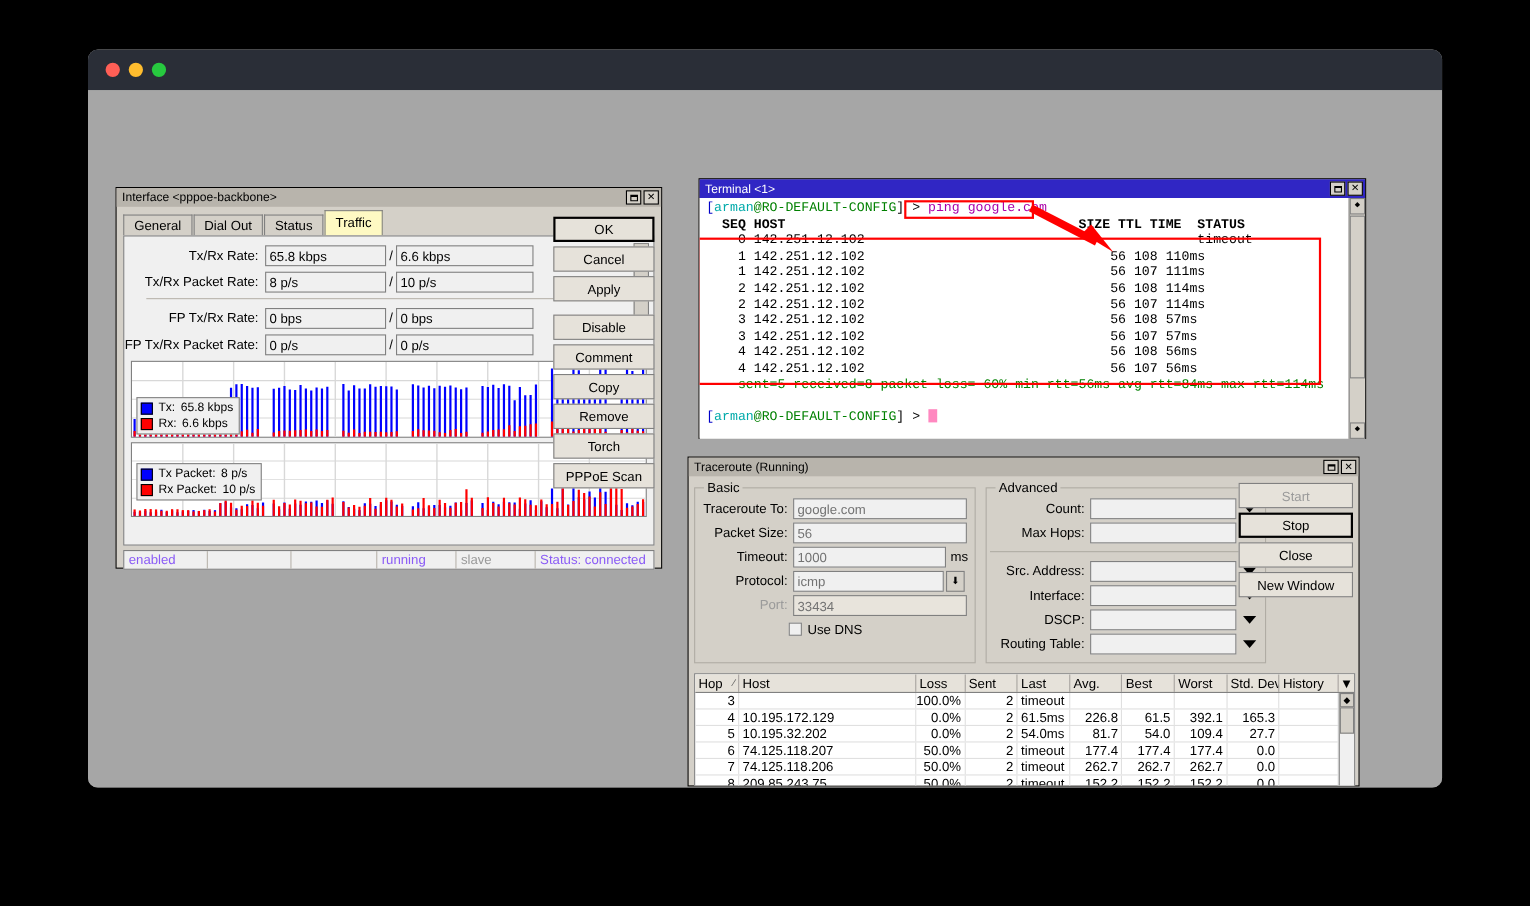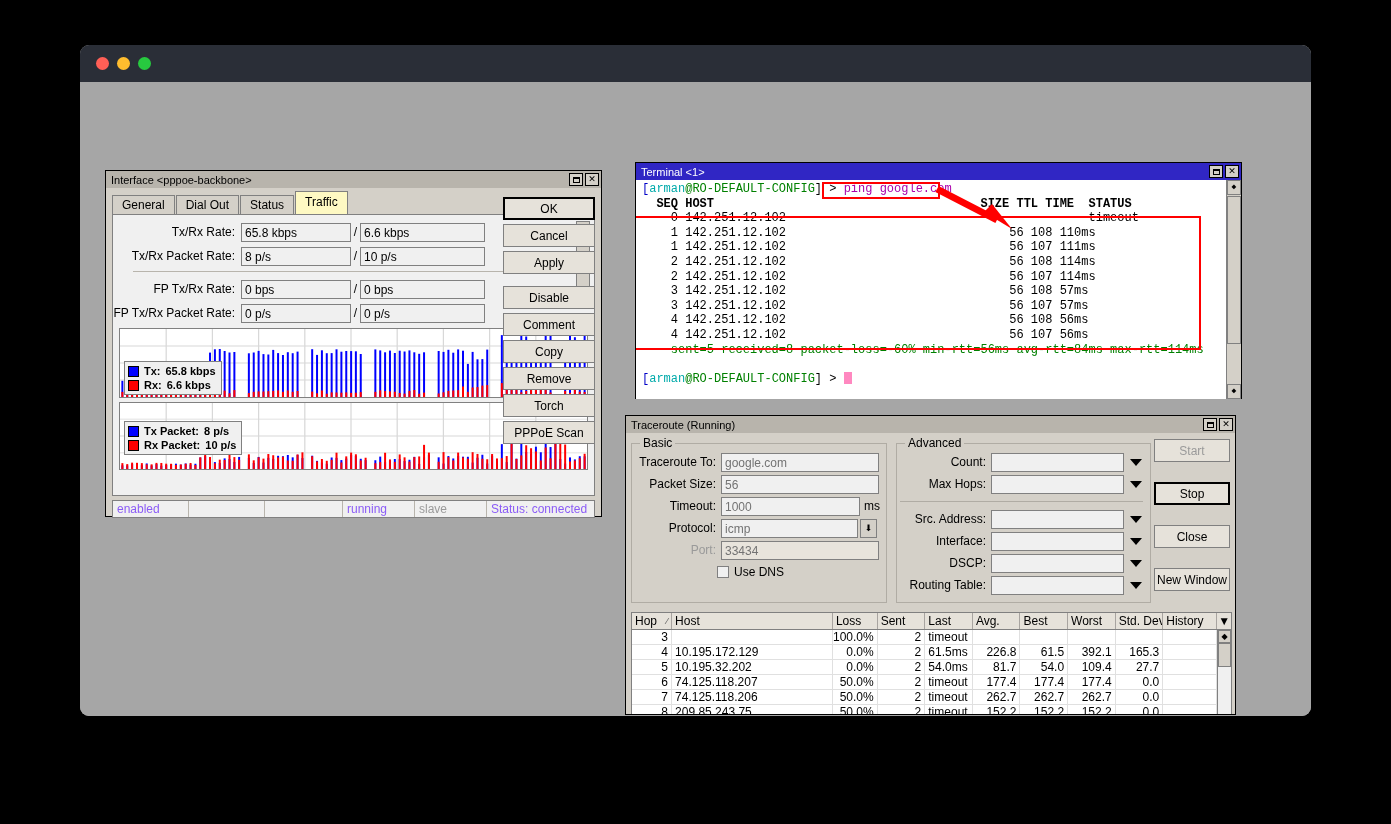--- a/index.html
+++ b/index.html
@@ -65,21 +65,21 @@
     white-space: nowrap; overflow: hidden;
   }
   .fsep { width: 9px; text-align: center; font-size: 12px; color:#000;}
   .hr { height: 1px; background: #b8b4ac; margin: 4px 8px 6px 20px; }
   .vscroll-mini {
     position: absolute; right: 4px; top: 6px; width: 14px; height: 88px;
     background: #d4d0c8; border: 1px solid #808080;
     display: flex; flex-direction: column; justify-content: space-between;
   }
   .vscroll-mini .arr { height: 13px; display:flex; align-items:center; justify-content:center; font-size:9px; background:#d4d0c8; }
-  .graph-box { margin: 4px 6px 0 6px; border: 1px solid #808080; background: #fff; position: relative; height: 70px; font-weight: bold; }
+  .graph-box { margin: 4px 6px 0 6px; border: 1px solid #808080; background: #fff; position: relative; height: 70px; }
   .legend {
     position: absolute; left: 4px; bottom: 2px; background: #f0f0f0;
     border: 1px solid #808080; padding: 2px 5px 2px 3px; font-size: 11px; line-height: 14px;
   }
   .legend .lrow { display: flex; align-items: center; gap: 5px; white-space: nowrap; }
   .sw { width: 11px; height: 11px; border: 1px solid #000; }
   .sw.tx { background: #0000ff; }
   .sw.rx { background: #ff0000; }
   .statusbar { display: flex; margin: 4px 6px 0 6px; height: 18px; border: 1px solid #808080; background: #f0f0f0; }
   .statusbar div { border-right: 1px solid #b8b4ac; font-size: 12px; padding: 1px 4px; color:#8b5cf6; overflow:hidden; white-space:nowrap; }
@@ -125,21 +125,21 @@
   .group { position: absolute; border: 1px solid #b0aca4; }
   .group-label { position: absolute; top: -8px; left: 8px; background: #d4d0c8; font-size: 12px; padding: 0 3px; color:#000; }
   .tr-row { display: flex; align-items: center; height: 22px; }
   .tr-label { text-align: right; font-size: 12px; padding-right: 5px; color: #000; }
   .tr-label.dim { color: #9a9a9a; }
   .tr-input { height: 19px; border: 1px solid #808080; background: #f0f0f0; font-size: 12px; padding: 1px 3px; color: #737373; line-height:16px; }
   .tr-input.ro { background: #e8e4dc; }
   .drop { width: 17px; height: 19px; margin-left: 2px; border: 1px solid #808080; background:#d4d0c8; display:flex; align-items:center; justify-content:center; font-size:9px;}
   .caret { width: 0; height: 0; border-left: 6px solid transparent; border-right: 6px solid transparent; border-top: 7px solid #000; margin-left: 6px; }
   .chk { width: 12px; height: 12px; border: 1px solid #808080; background: #f0f0f0; }
-  .tr-btncol { position: absolute; right: 5px; top: 6px; width: 76px; display: flex; flex-direction: column; gap: 20px; }
+  .tr-btncol { position: absolute; right: 5px; top: 6px; width: 104px; display: flex; flex-direction: column; gap: 4px; }
 
   
   .tbl { position: absolute; left: 5px; top: 196px; width: 601px; height: 104px; border: 1px solid #808080; background: #fff; overflow: hidden; }
   .tbl-head { display: flex; height: 17px; background: #e6e2da; border-bottom: 1px solid #808080; }
   .tbl-head div {
     font-size: 12px; padding: 1px 3px; border-right: 1px solid #a8a4a0;
     color: #000; display:flex; align-items:center; white-space: nowrap; overflow: hidden;
   }
   .tbl-row { display: flex; height: 15px; border-bottom: 1px solid #e0e0e0; }
   .tbl-row div {

